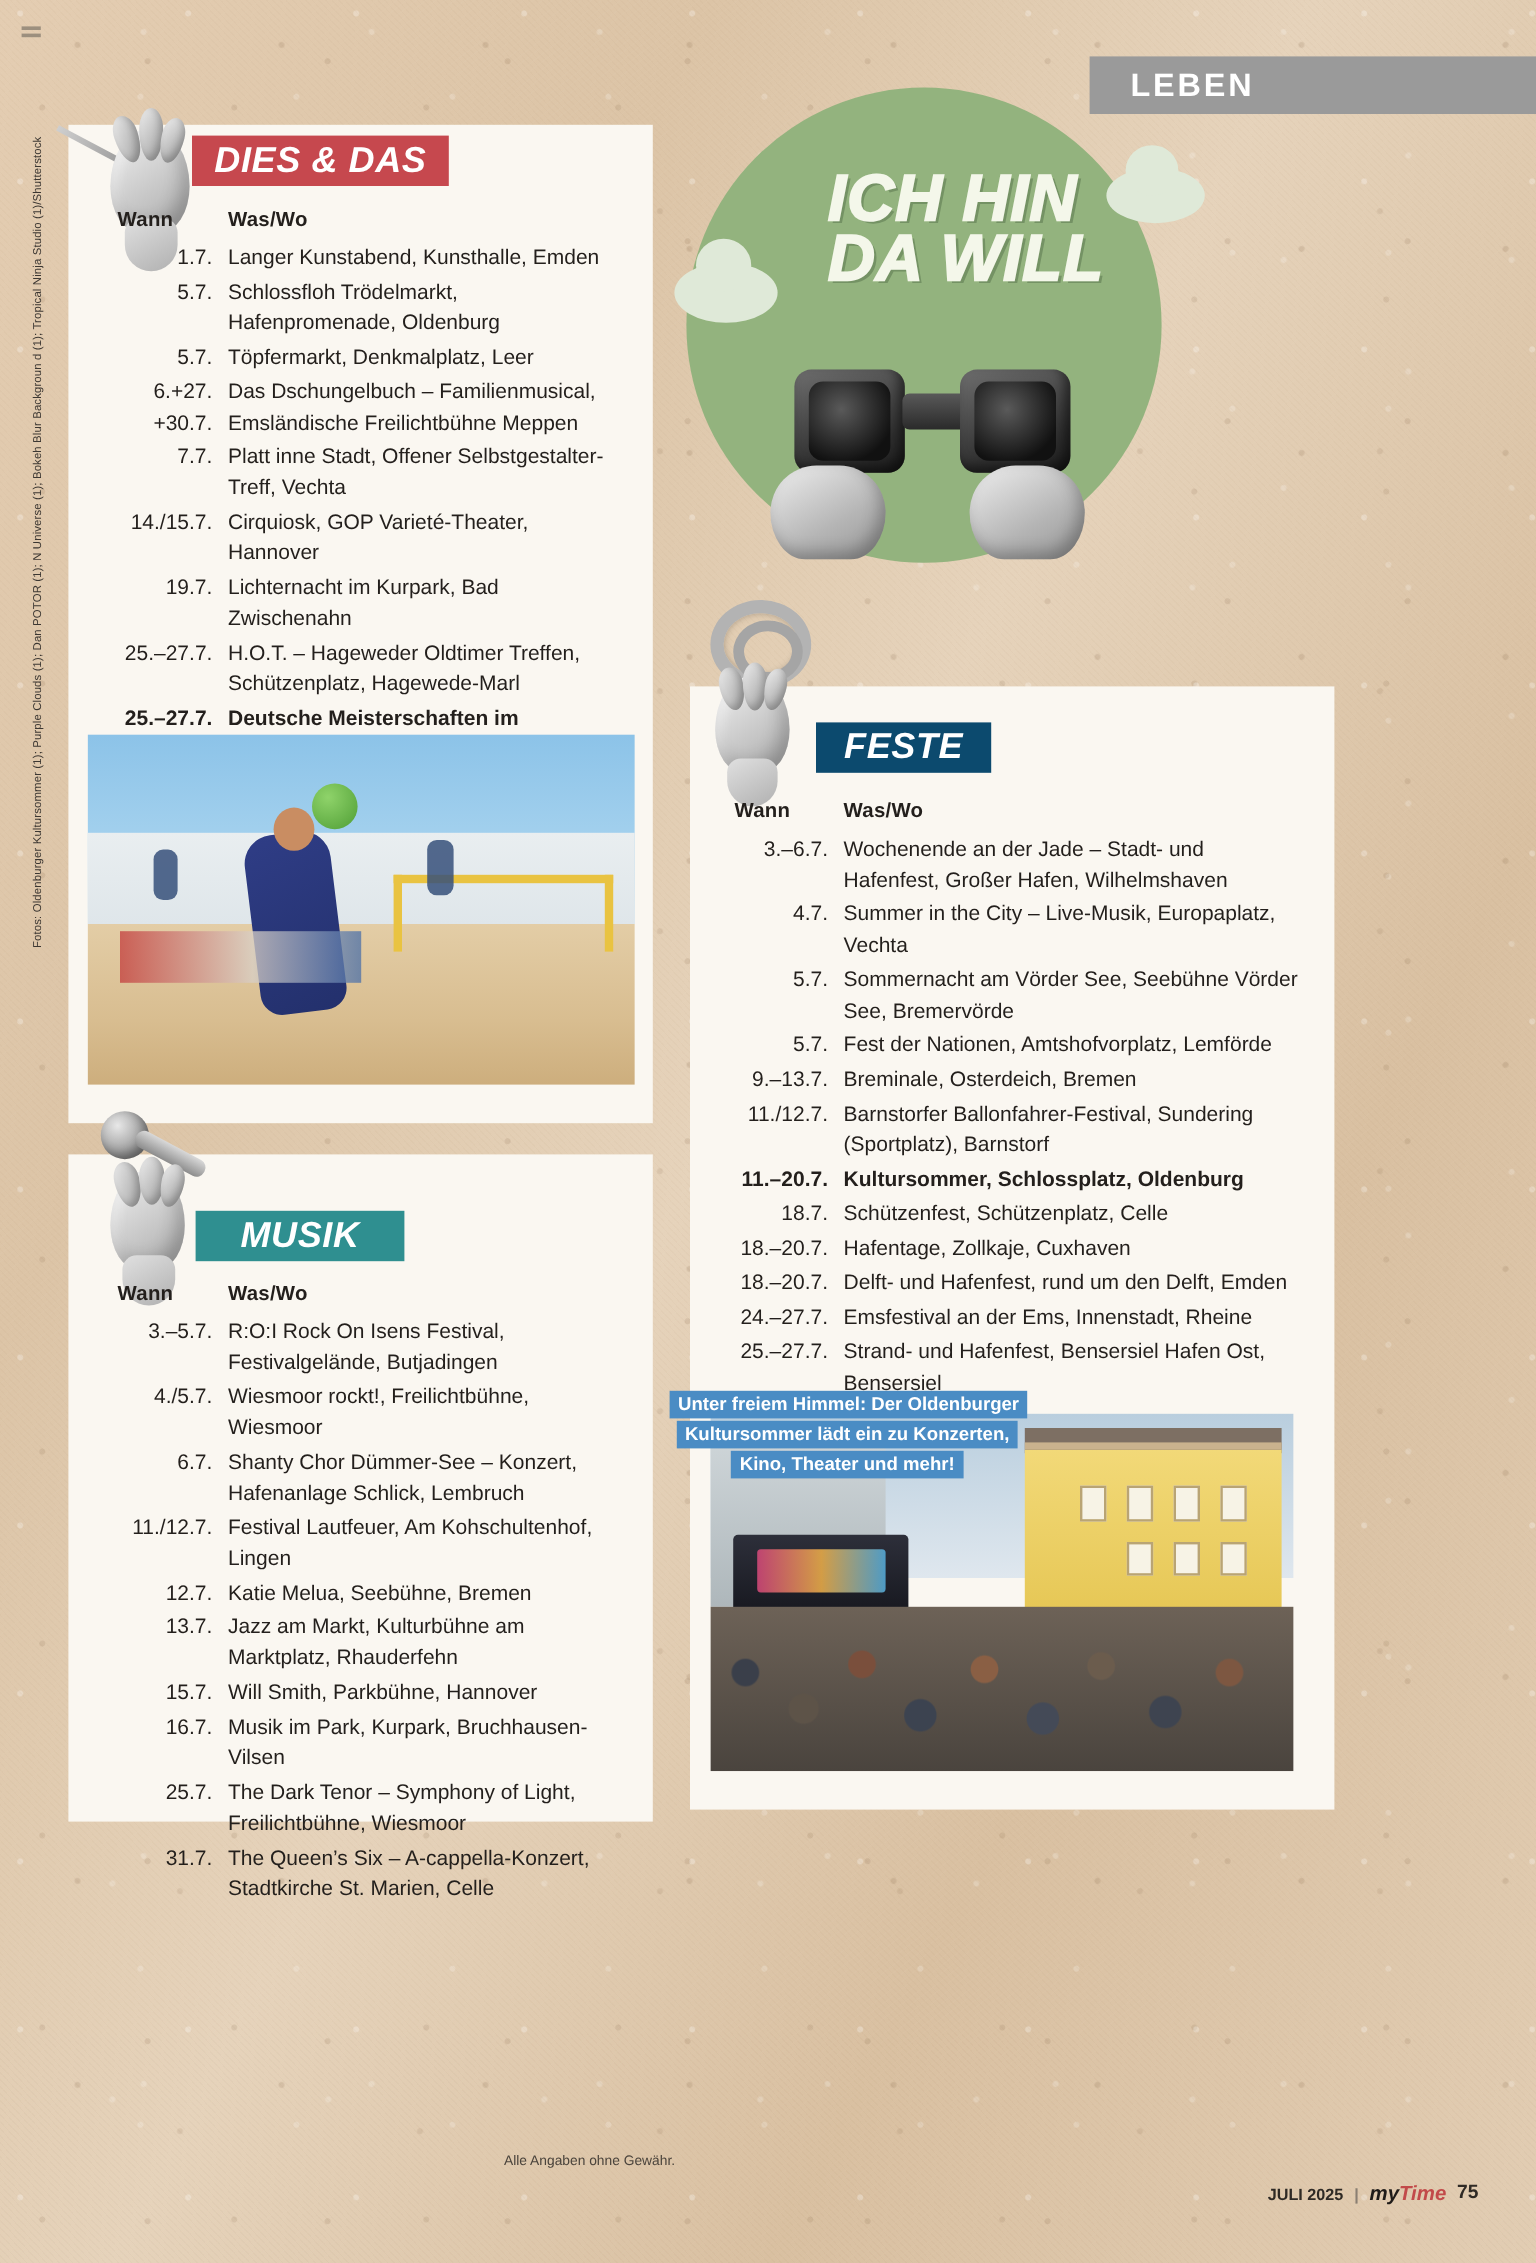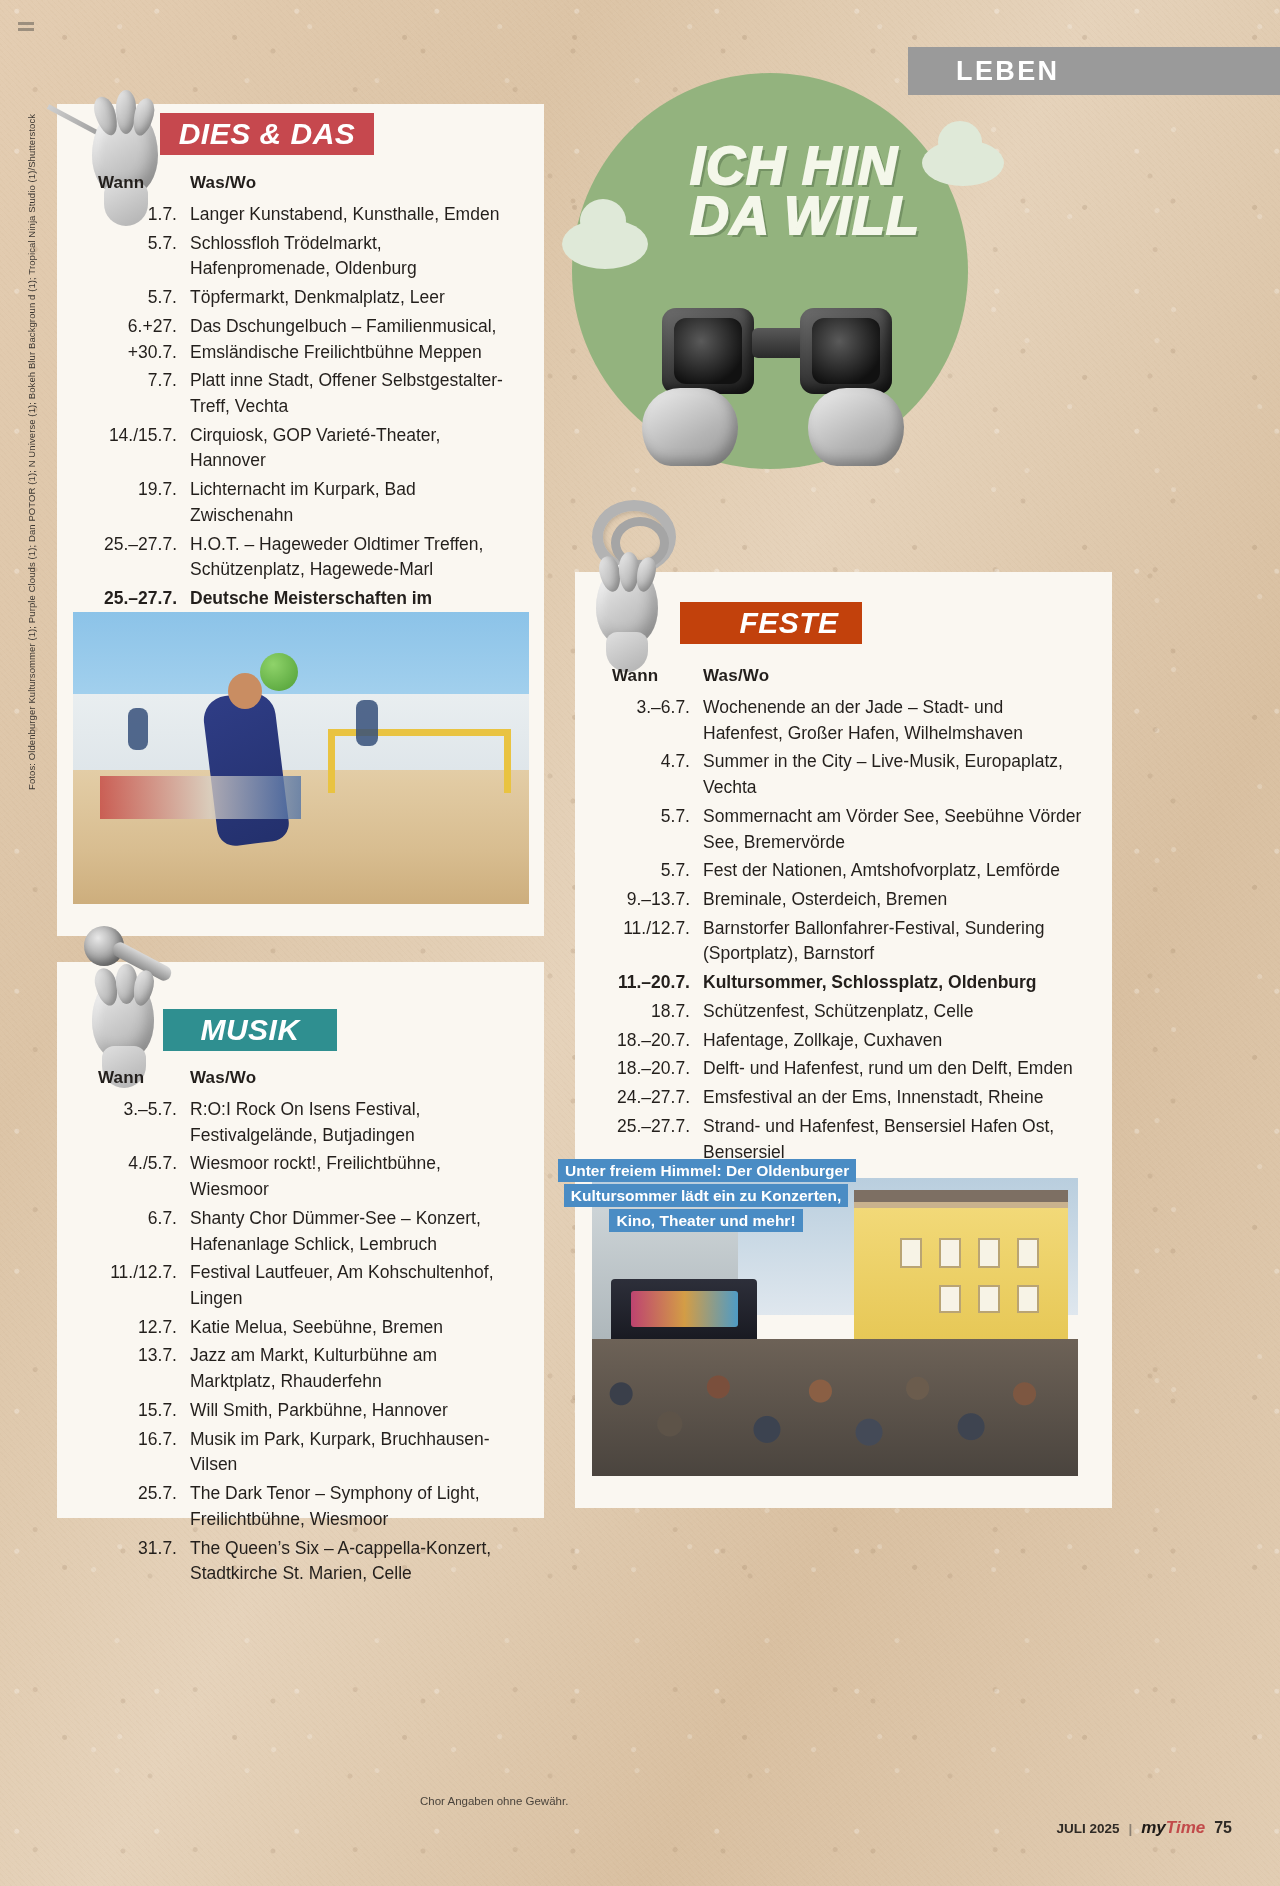--- a/index.html
+++ b/index.html
@@ -27,38 +27,38 @@
     background-image:
       repeating-linear-gradient(47deg, rgba(150,115,80,.09) 0 1px, transparent 1px 4px),
       repeating-linear-gradient(-38deg, rgba(255,250,240,.08) 0 1px, transparent 1px 5px);
   }
   .page{position:absolute;inset:0;}
 
   
   .leben-tab{
     position:absolute;left:908px;top:47px;width:372px;height:48px;
     background:#9a9a9a;color:#fff;display:flex;align-items:center;
-    padding-left:48px;box-sizing:border-box;
+    padding-left:34px;box-sizing:border-box;
     font-size:27px;font-weight:bold;letter-spacing:2.4px;
   }
 
   
   .card{position:absolute;background:#faf7f1;}
   #card-dies{left:57px;top:104px;width:487px;height:832px;}
   #card-musik{left:57px;top:962px;width:487px;height:556px;}
   #card-feste{left:575px;top:572px;width:537px;height:936px;}
 
   
   .chip{
     position:absolute;display:flex;align-items:center;justify-content:center;
     color:#fff;font-weight:bold;font-style:italic;letter-spacing:.5px;
   }
   #chip-dies{left:160px;top:113px;width:214px;height:42px;background:#c6484e;font-size:30px;text-align:right;}
   #chip-musik{left:163px;top:1009px;width:174px;height:42px;background:#2f8f90;font-size:30px;}
-  #chip-feste{left:680px;top:602px;width:146px;height:42px;background:#c2410c;font-size:30px;padding-left:36px;}
+  #chip-feste{left:680px;top:602px;width:146px;height:42px;background:#0c4a6e;font-size:30px;}
 
   
   .hand{position:absolute;filter:grayscale(1);}
   .hand .palm{
     position:absolute;background:linear-gradient(145deg,#f2f2f2,#c9c9c9 55%,#a9a9a9);
     border-radius:46% 46% 38% 38%/55% 55% 45% 45%;
     box-shadow:inset -6px -8px 14px rgba(0,0,0,.22), inset 4px 5px 10px rgba(255,255,255,.5);
   }
   .hand .finger{
     position:absolute;background:linear-gradient(120deg,#ededed,#bdbdbd 60%,#9e9e9e);
@@ -497,20 +497,20 @@
     <div class="k-stage"></div>
     <div class="k-stagelight"></div>
     <div class="k-crowd"></div>
   </div>
   <div class="cap" id="cap-kultur">
     <span>Unter freiem Himmel: Der Oldenburger Kultursommer lädt ein zu Konzerten, Kino, Theater und mehr!</span>
   </div>
 
   <div id="credits">Fotos: Oldenburger Kultursommer (1); Purple Clouds (1); Dan POTOR (1); N Universe (1); Bokeh Blur Backgroun d (1); Tropical Ninja Studio (1)/Shutterstock</div>
 
-  <div id="disclaimer">Chor Angaben ohne Gewähr.</div>
+  <div id="disclaimer">Alle Angaben ohne Gewähr.</div>
   <div id="footer-right">
     <span>JULI 2025</span>
     <span class="sep">|</span>
     <span class="mytime"><span>my</span><b>Time</b></span>
     <span id="pagenum">75</span>
   </div>
 </div>
 
 </body></html>

